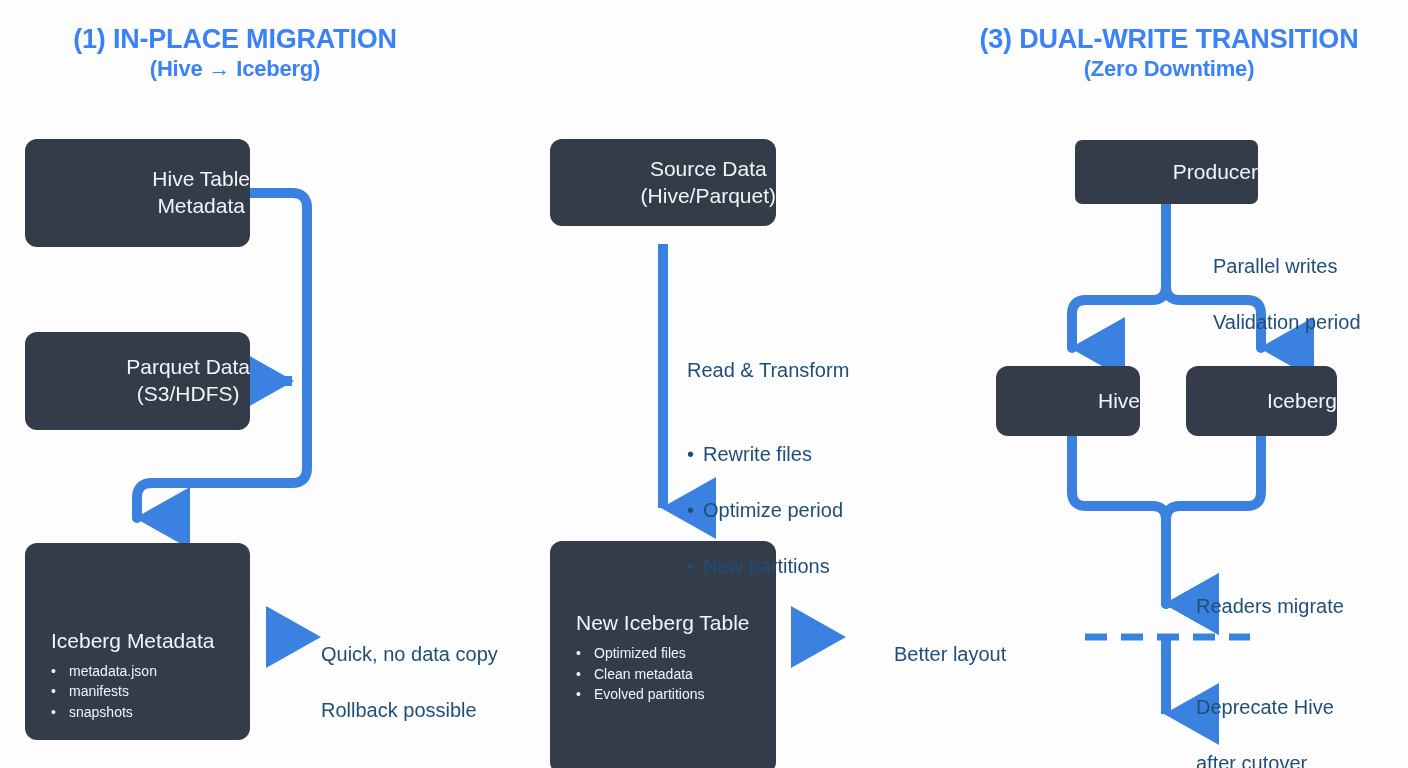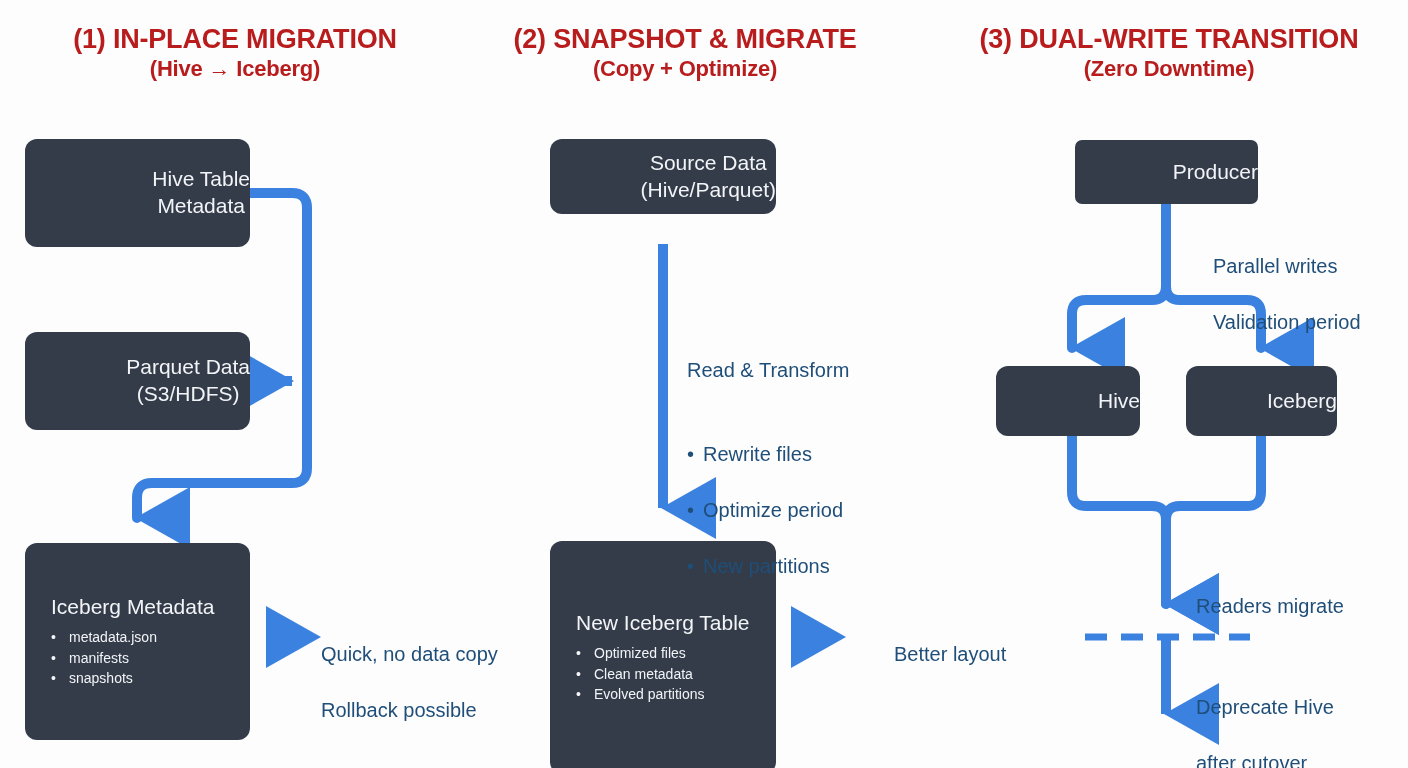--- a/index.html
+++ b/index.html
@@ -12,21 +12,21 @@
     width: 1408px;
     height: 768px;
     background: #fdfdfd;
     font-family: "Liberation Sans", sans-serif;
     overflow: hidden;
   }
   .col-title {
     position: absolute;
     text-align: center;
     font-weight: bold;
-    color: #b91c1c;
+    color: #3b82f6;
     line-height: 1.18;
     letter-spacing: -0.2px;
   }
   .col-title .line1 { font-size: 27px; display:block; white-space: nowrap; }
   .col-title .line2 { font-size: 22px; display:block; white-space: nowrap; }
 
   .node {
     position: absolute;
     background: #343c49;
     border-radius: 12px;
@@ -118,55 +118,51 @@
     <path d="M1085,637 L1250,637" fill="none" stroke="#3b82e0" stroke-width="7" stroke-linecap="butt" stroke-dasharray="22 14"></path>
 
     <path d="M1166,637 L1166,714" fill="none" stroke="#3b82e0" stroke-width="10" stroke-linecap="butt" marker-end="url(#ah-down)"></path>
   </svg>
 
   <div class="col-title" style="left:0px; top:24px; width:470px;">
     <span class="line1">(1) IN-PLACE MIGRATION</span>
     <span class="line2">(Hive → Iceberg)</span>
   </div>
 
-  <div class="col-title" style="left:450px; top:24px; width:470px;">
-    <span class="line1">(2) SNAPSHOT &amp; MIGRATE</span>
-    <span class="line2">(Copy + Optimize)</span>
-  </div>
 
   <div class="col-title" style="left:930px; top:24px; width:478px;">
     <span class="line1">(3) DUAL-WRITE TRANSITION</span>
     <span class="line2">(Zero Downtime)</span>
   </div>
 
   <div class="node centered" style="left:25px; top:139px; width:225px; height:108px;">
     <div class="ntitle">Hive Table
 Metadata</div>
   </div>
 
   <div class="node centered" style="left:25px; top:332px; width:225px; height:98px;">
     <div class="ntitle">Parquet Data
 (S3/HDFS)</div>
   </div>
 
-  <div class="node listnode" style="left:25px; top:543px; width:225px; height:197px;">
+  <div class="node listnode" style="left:25px; top:543px; width:225px; height:197px;justify-content:flex-end;">
     <div class="ntitle">Iceberg Metadata</div>
     <ul>
       <li>metadata.json</li>
       <li>manifests</li>
       <li>snapshots</li>
     </ul>
   </div>
 
   <div class="annot" style="left:321px; top:612px; width:200px;">
     <span class="atitle">Quick, no data copy</span>
     <span class="atitle">Rollback possible</span>
   </div>
 
-  <div class="node centered" style="left:550px; top:139px; width:226px; height:75px;">
+  <div class="node centered" style="left:550px; top:139px; width:226px; height:87px;">
     <div class="ntitle">Source Data
 (Hive/Parquet)</div>
   </div>
 
   <div class="node listnode" style="left:550px; top:541px; width:226px; height:233px;">
     <div class="ntitle">New Iceberg Table</div>
     <ul>
       <li>Optimized files</li>
       <li>Clean metadata</li>
       <li>Evolved partitions</li>

